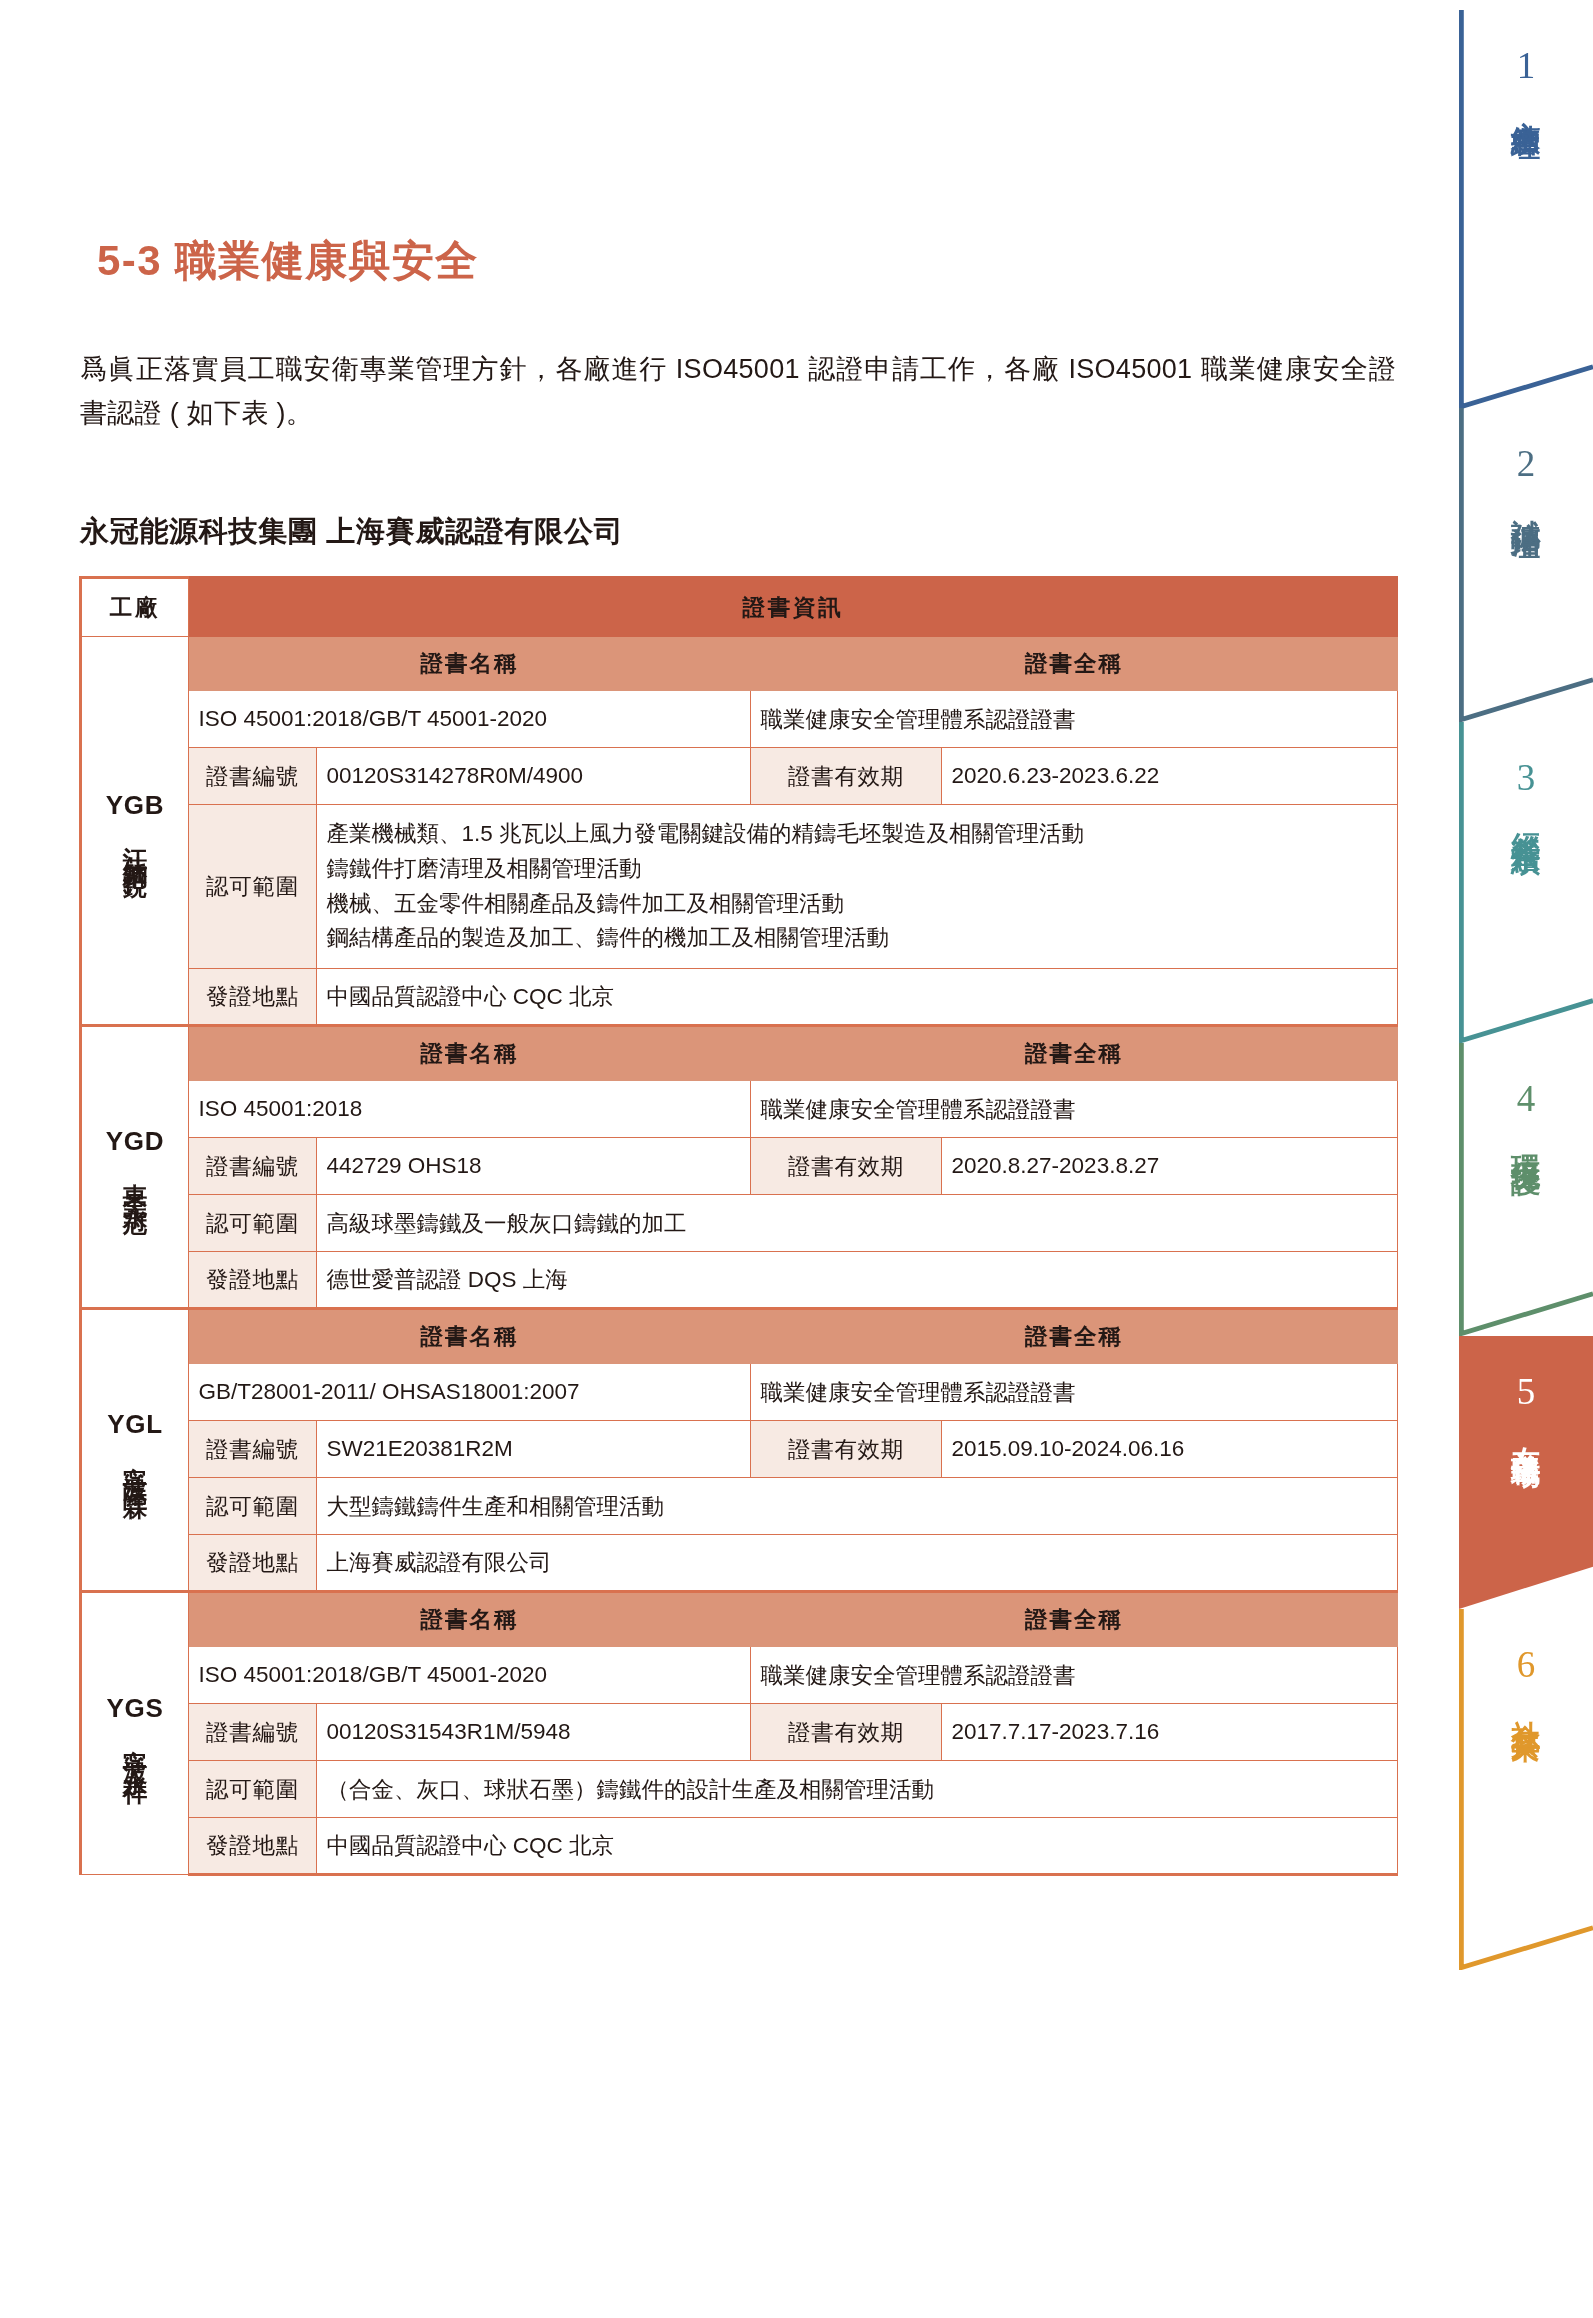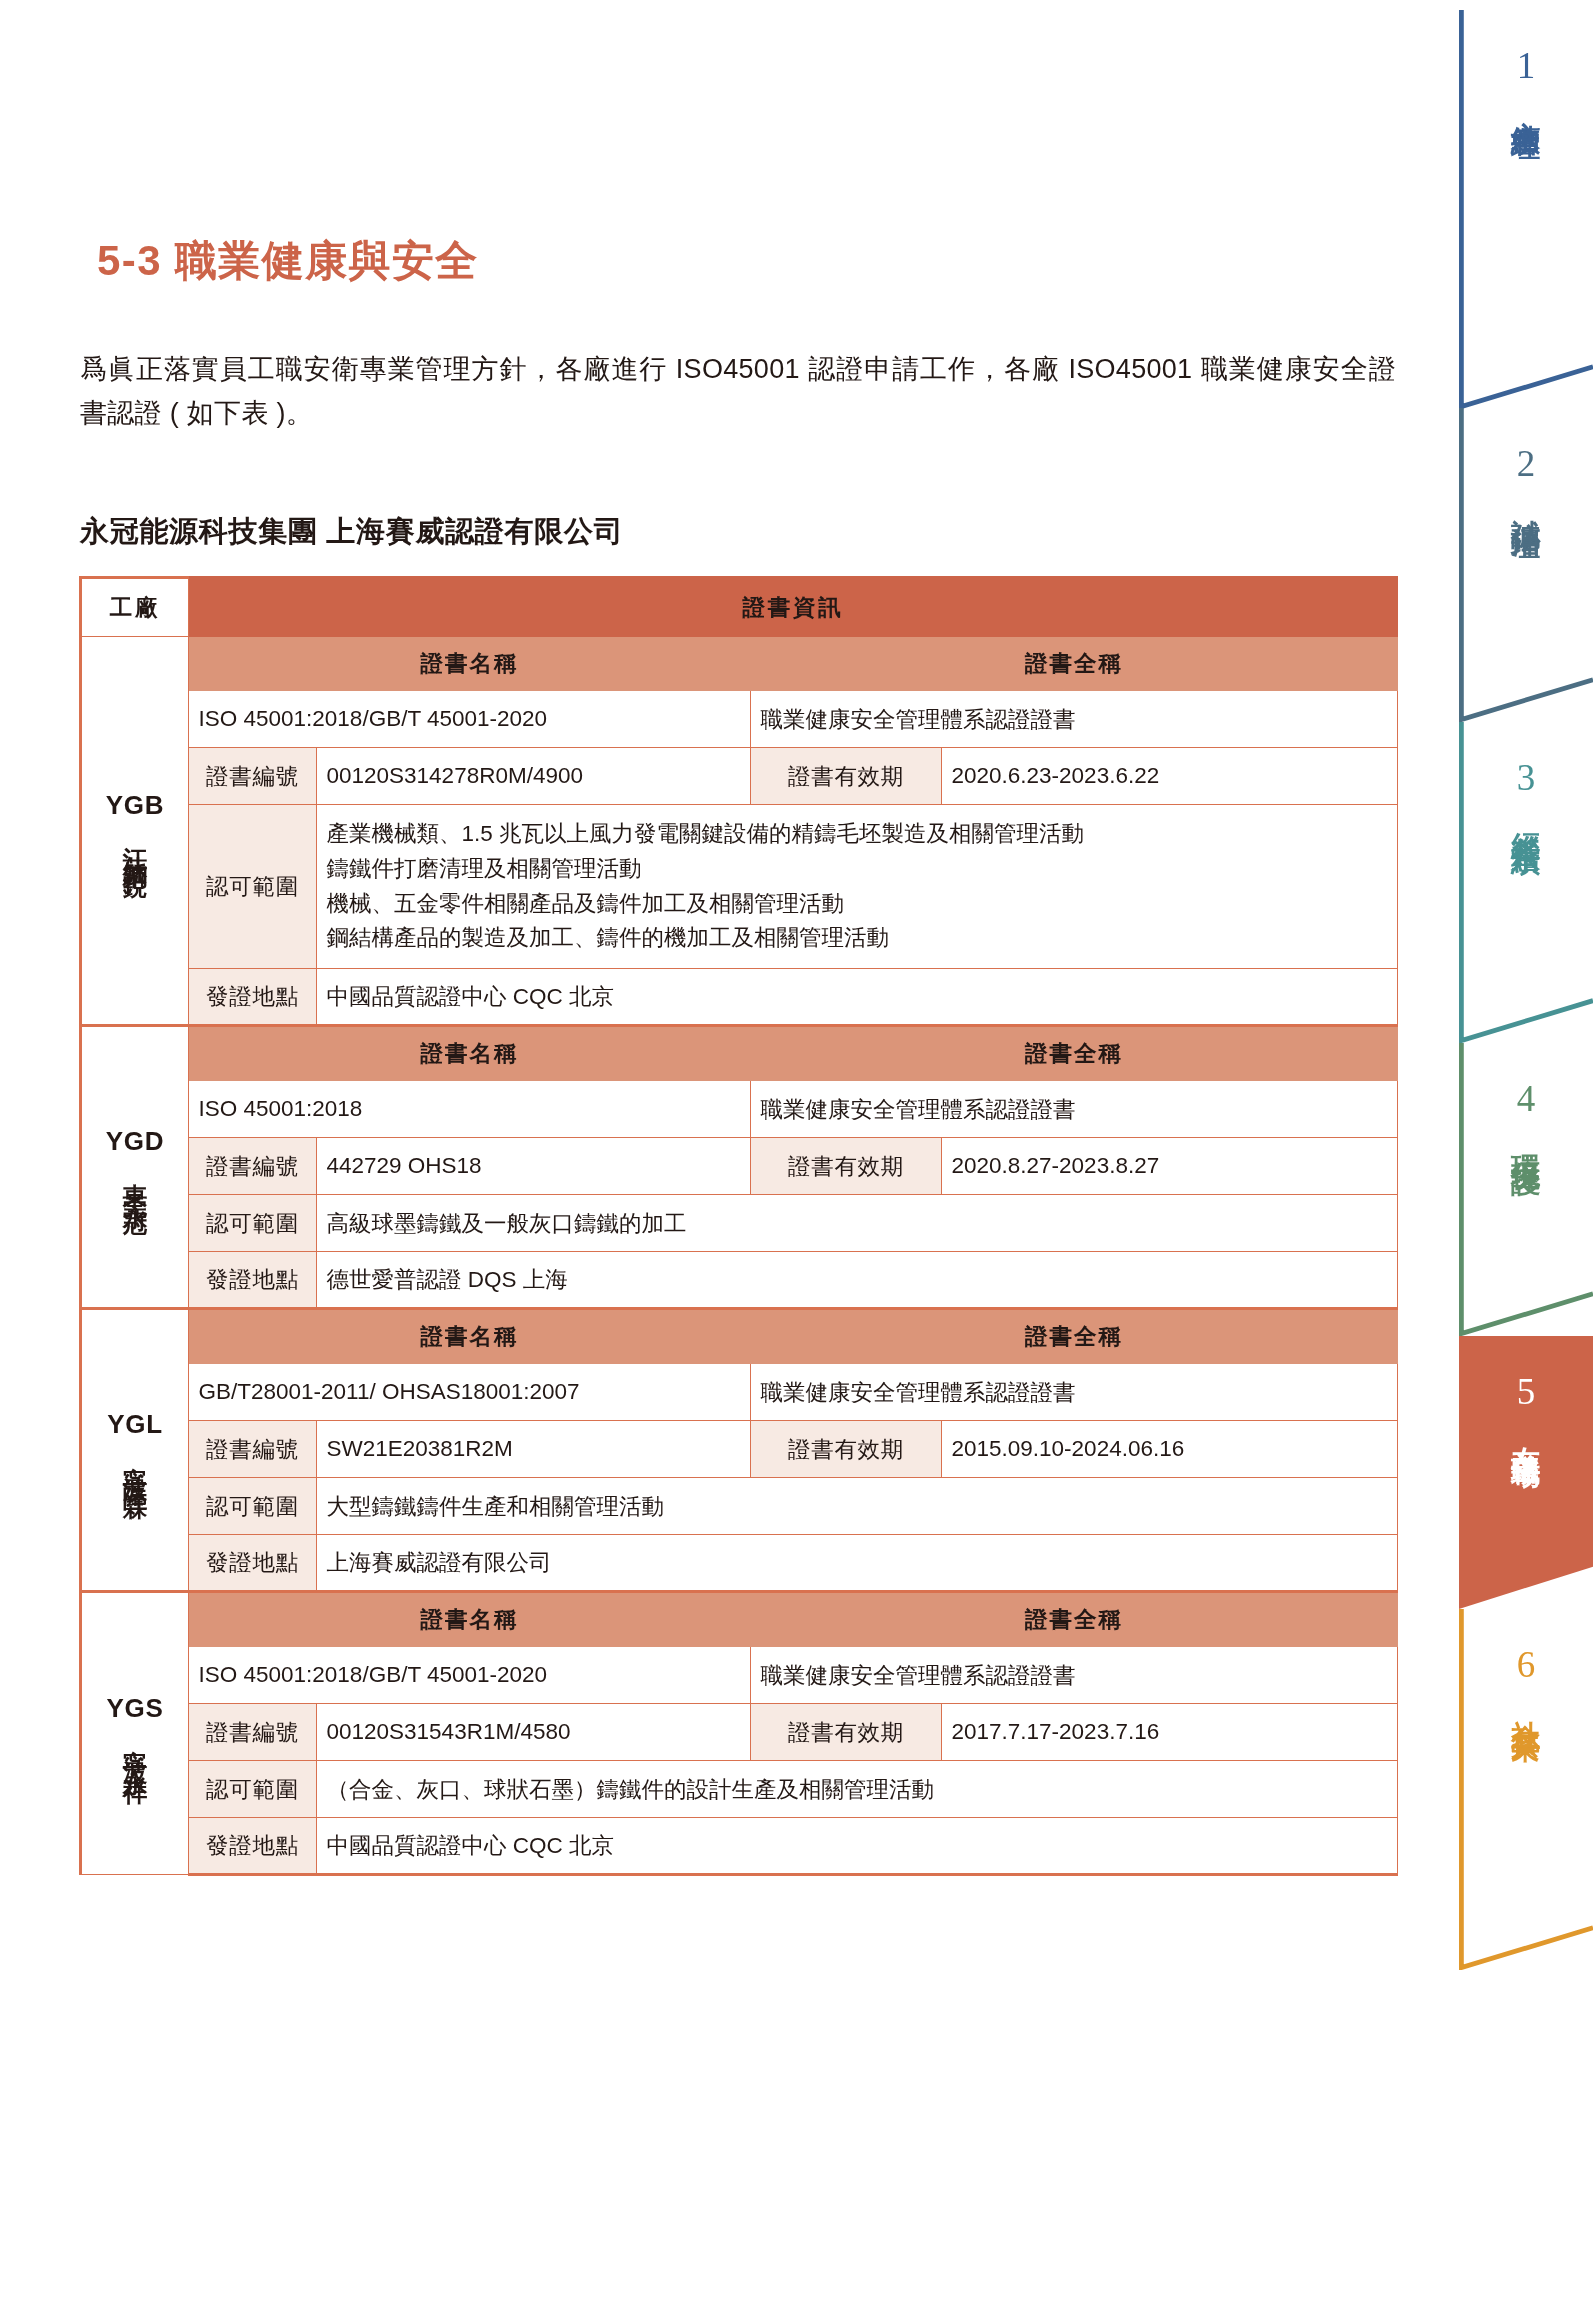--- a/index.html
+++ b/index.html
@@ -336,21 +336,21 @@
         </td>
         <td class="subhead" colspan="2">證書名稱</td>
         <td class="subhead subhead-divider" colspan="2">證書全稱</td>
       </tr>
       <tr class="row-h">
         <td class="val-cell" colspan="2">ISO 45001:2018/GB/T 45001-2020</td>
         <td class="val-cell-c" colspan="2">職業健康安全管理體系認證證書</td>
       </tr>
       <tr class="row-h">
         <td class="label-cell">證書編號</td>
-        <td class="val-cell">00120S31543R1M/4580</td>
+        <td class="val-cell">00120S31543R1M/5948</td>
         <td class="label-cell">證書有效期</td>
         <td class="val-cell">2017.7.17-2023.7.16</td>
       </tr>
       <tr class="row-h">
         <td class="label-cell">認可範圍</td>
         <td class="val-cell" colspan="3">
             <div>（合金、灰口、球狀石墨）鑄鐵件的設計生產及相關管理活動</div>
           </td>
       </tr>
       <tr class="row-h table-bottom">

